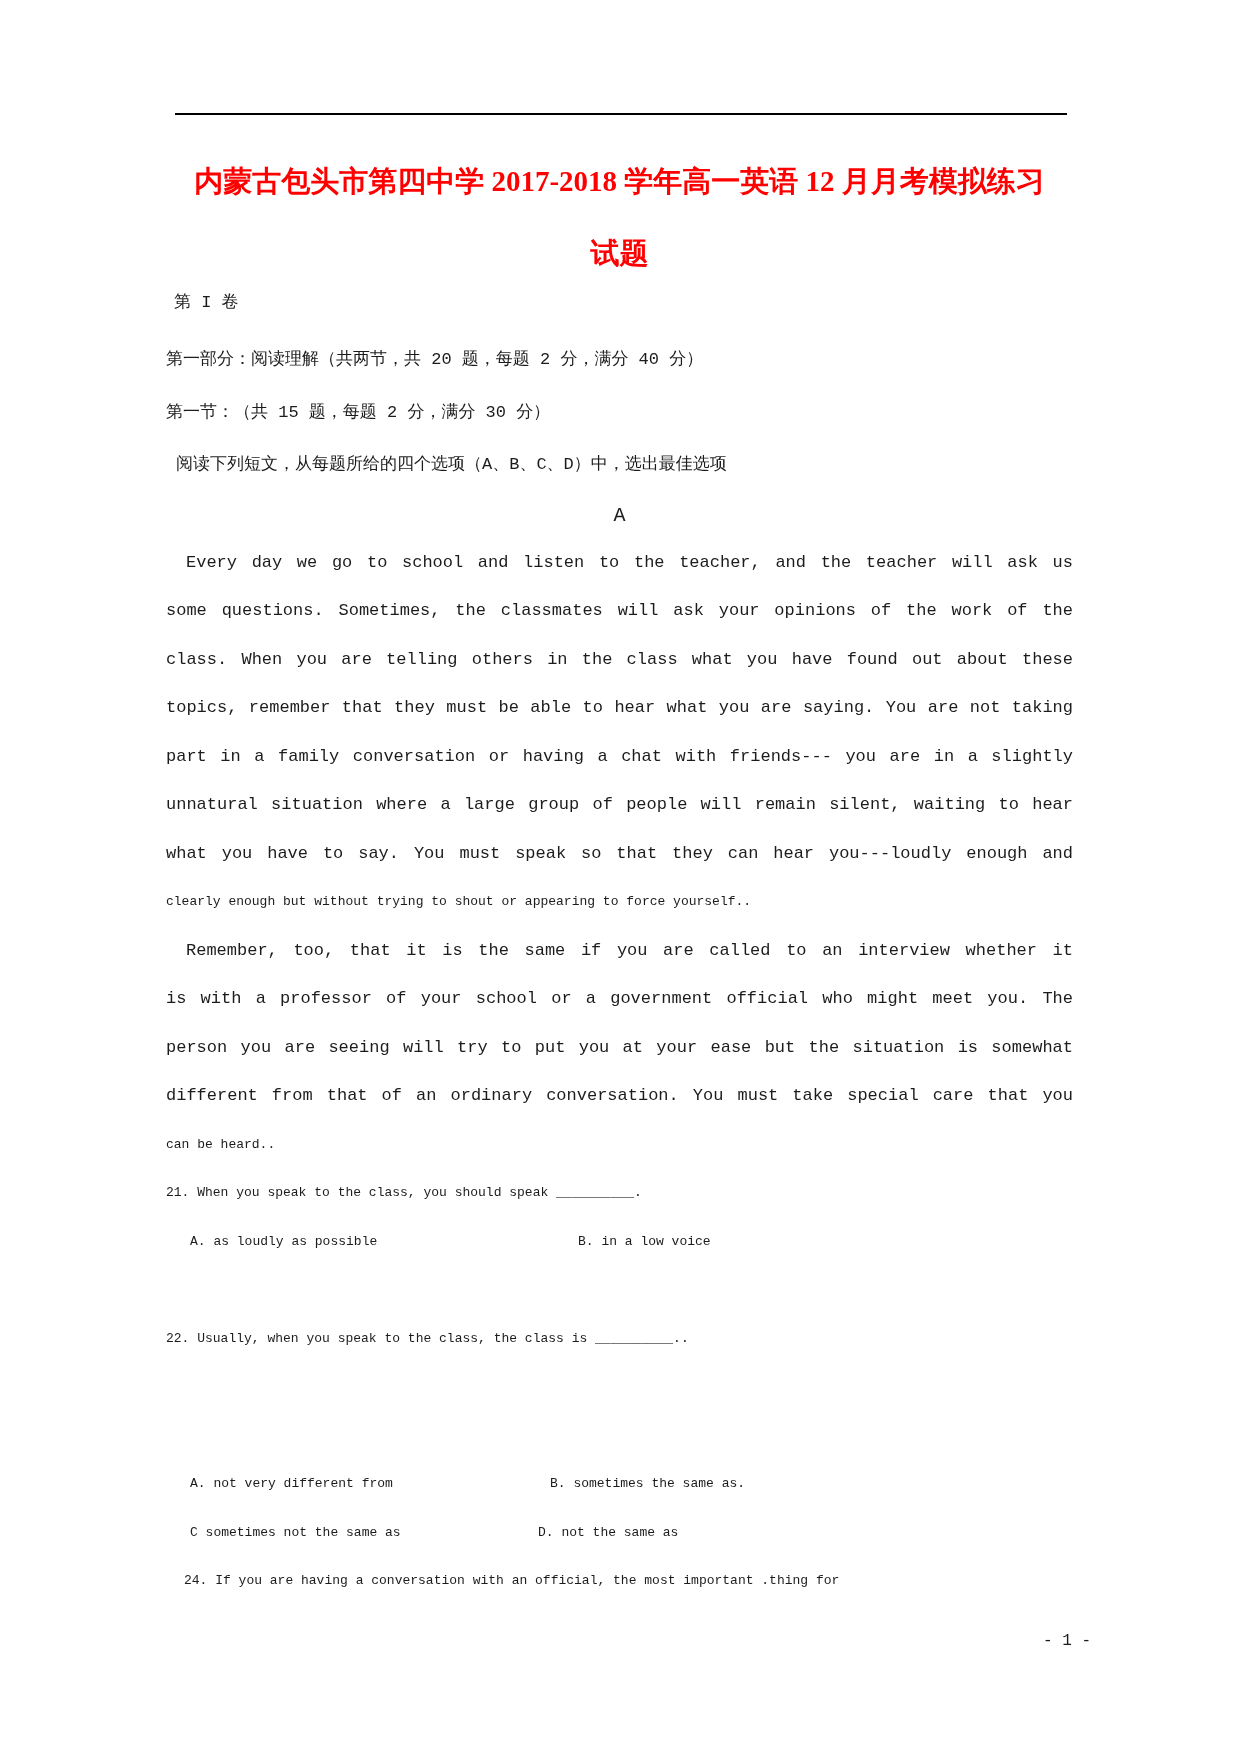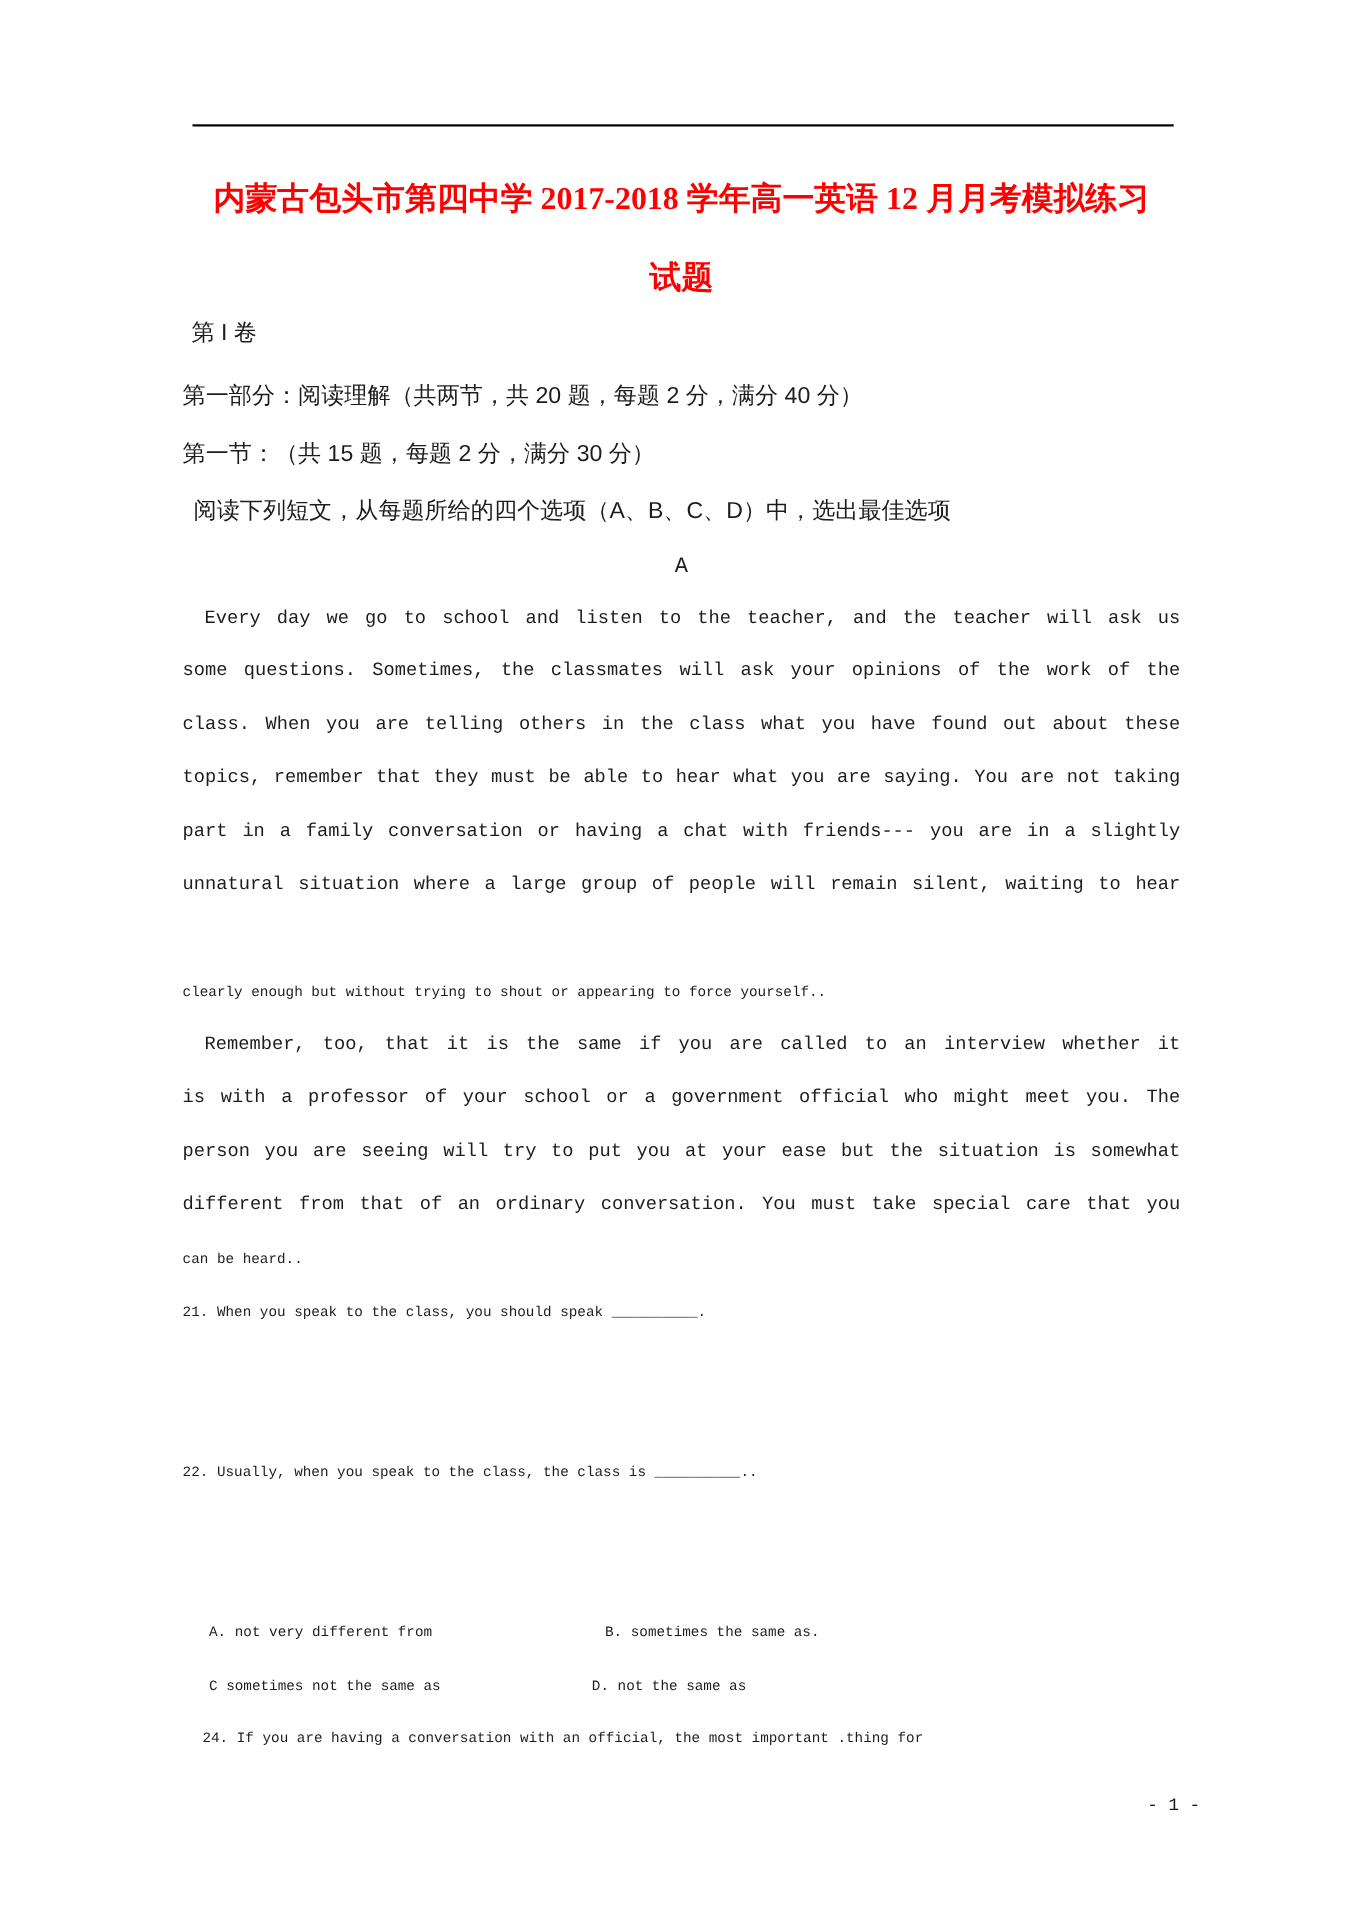--- a/index.html
+++ b/index.html
@@ -14,21 +14,21 @@
   .page{position:absolute;inset:0;}
   .rule{position:absolute;left:175px;top:113px;width:892px;height:2px;background:#000;}
   .line{
     position:absolute;left:166px;width:907px;height:48px;line-height:48px;
     overflow:hidden;
   }
   .title{
     font-weight:bold;font-size:29px;text-align:center;
     font-family:Liberation Serif, serif;
   }
-  .zh{font-size:21px;font-family:Liberation Sans, sans-serif;white-space:pre;}
+  .zh{font-size:17px;font-family:Liberation Mono, monospace;white-space:pre;}
   .en{font-size:13px;font-family:"Liberation Mono", monospace;white-space:pre;}
   .just{
     white-space:normal;text-align:justify;text-align-last:justify;
     font-size:17px;font-family:"Liberation Mono", monospace;
   }
   .indent{padding-left:20px;width:887px;}
   .center{text-align:center;}
   .row{white-space:normal;}
   .opt{position:absolute;top:0;height:48px;line-height:48px;white-space:pre;}
   .pagenum{
@@ -51,29 +51,34 @@
   <div class="line zh" style="top:389px">第一节：（共 15 题，每题 2 分，满分 30 分）</div>
   <div class="line zh" style="top:441px;padding-left:10px">阅读下列短文，从每题所给的四个选项（A、B、C、D）中，选出最佳选项</div>
   <div class="line en center" style="top:492px;font-size:20px">A</div>
 
   <div class="line just indent" style="top:539px">Every day we go to school and listen to the teacher, and the teacher will ask us</div>
   <div class="line just" style="top:587px">some questions. Sometimes, the classmates will ask your opinions of the work of the</div>
   <div class="line just" style="top:636px">class. When you are telling others in the class what you have found out about these</div>
   <div class="line just" style="top:684px">topics, remember that they must be able to hear what you are saying. You are not taking</div>
   <div class="line just" style="top:733px">part in a family conversation or having a chat with friends--- you are in a slightly</div>
   <div class="line just" style="top:781px">unnatural situation where a large group of people will remain silent, waiting to hear</div>
+  <div class="line just" style="top:830px">what you have to say. You must speak so that they can hear you---loudly enough and</div>
   <div class="line en" style="top:878px">clearly enough but without trying to shout or appearing to force yourself..</div>
 
   <div class="line just indent" style="top:927px">Remember, too, that it is the same if you are called to an interview whether it</div>
   <div class="line just" style="top:975px">is with a professor of your school or a government official who might meet you. The</div>
   <div class="line just" style="top:1024px">person you are seeing will try to put you at your ease but the situation is somewhat</div>
   <div class="line just" style="top:1072px">different from that of an ordinary conversation. You must take special care that you</div>
   <div class="line en" style="top:1121px">can be heard..</div>
 
   <div class="line en" style="top:1169px">21. When you speak to the class, you should speak __________.</div>
+  <div class="line en row" style="top:1218px">
+    <span class="opt" style="left:24px">A. as loudly as possible</span>
+    <span class="opt" style="left:412px">B. in a low voice</span>
+  </div>
 
   <div class="line en" style="top:1315px">22. Usually, when you speak to the class, the class is __________..</div>
 
   <div class="line en row" style="top:1460px">
     <span class="opt" style="left:384px">B. sometimes the same as.</span>
     <span class="opt" style="left:24px">A. not very different from</span>
   </div>
   <div class="line en row" style="top:1509px">
     <span class="opt" style="left:24px">C sometimes not the same as</span>
     <span class="opt" style="left:372px">D. not the same as</span>

